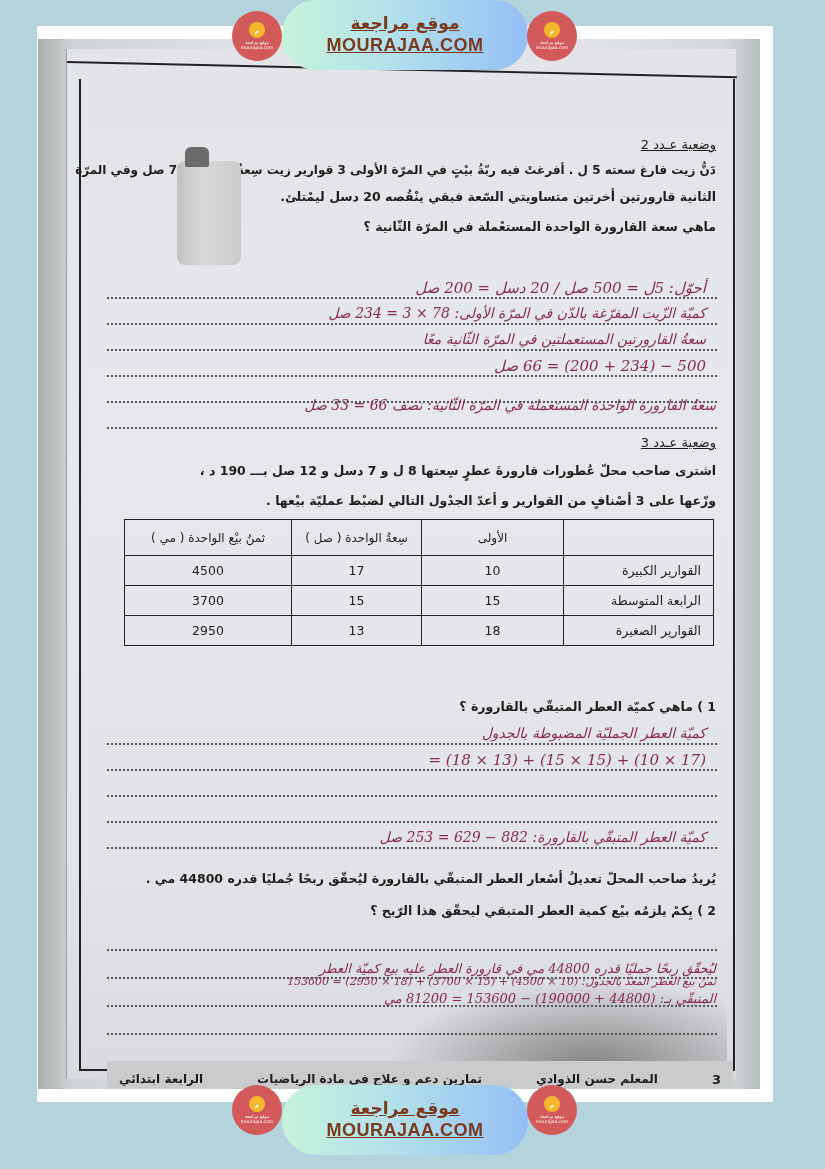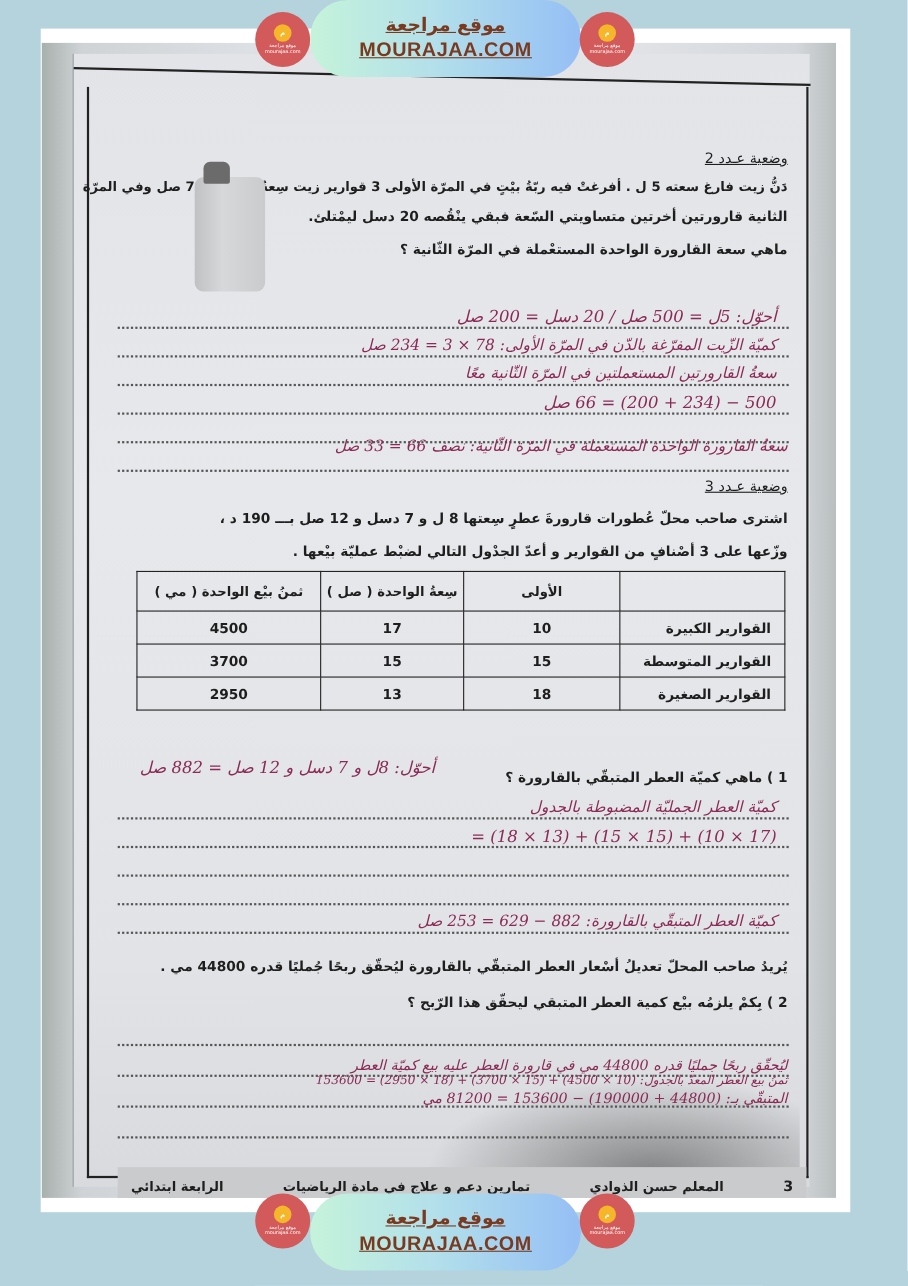--- a/index.html
+++ b/index.html
@@ -64,21 +64,21 @@
       background: linear-gradient(90deg, #bfc1c3, #d6d8da 40%, #c9cbcd);
       border-radius: 8px;
     }
     table.perfume {
       position: absolute; left: 57px; top: 470px; width: 590px;
       border-collapse: collapse; direction: rtl;
       font-size: 12.5px; font-weight: bold; color: #1e1e1e;
     }
     table.perfume td, table.perfume th {
       border: 1.5px solid #222; height: 30px; text-align: center;
-      font-weight: bold;
+      font-weight: normal;
     }
     table.perfume th { height: 36px; font-size: 12px; }
     table.perfume td.rowlabel { text-align: right; padding-right: 12px; }
     .footer-band {
       position: absolute; left: 40px; top: 1012px; width: 626px; height: 36px;
       background: #c9cbcd; direction: rtl;
       display: flex; align-items: center; justify-content: space-between;
       padding: 0 12px; font-size: 12px; font-weight: bold; color: #1e1e1e;
     }
     .footer-band .num { font-size: 13px; }
@@ -155,36 +155,35 @@
         <th style="width:130px;">سِعةُ الواحدة ( صل )</th>
         <th>ثمنُ بيْع الواحدة ( مي )</th>
       </tr>
       <tr>
         <td class="rowlabel">القوارير الكبيرة</td>
         <td>10</td>
         <td>17</td>
         <td>4500</td>
       </tr>
       <tr>
-        <td class="rowlabel">القوارير المتوسطة</td>
+        <td class="rowlabel">الرابعة المتوسطة</td>
         <td>15</td>
         <td>15</td>
         <td>3700</td>
       </tr>
       <tr>
         <td class="rowlabel">القوارير الصغيرة</td>
         <td>18</td>
         <td>13</td>
         <td>2950</td>
       </tr>
     </tbody>
       </table>
 
     <div class="print rtl" style="right:20px; top:650px;">1 ) ماهي كميّة العطر المتبقّي بالقارورة ؟</div>
-    <div class="hand" style="left:60px; top:640px; direction:rtl;">أحوّل: 8ل و 7 دسل و 12 صل = 882 صل</div>
 
     <div class="dotline" style="left:40px; width:610px; top:694px;"></div>
     <div class="dotline" style="left:40px; width:610px; top:720px;"></div>
     <div class="dotline" style="left:40px; width:610px; top:746px;"></div>
     <div class="dotline" style="left:40px; width:610px; top:772px;"></div>
     <div class="dotline" style="left:40px; width:610px; top:798px;"></div>
 
     <div class="hand rtl" style="right:30px; top:676px; font-size:14px;">كميّة العطر الجمليّة المضبوطة بالجدول</div>
     <div class="hand rtl" style="right:30px; top:702px;">(17 × 10) + (15 × 15) + (13 × 18) =</div>
     <div class="hand rtl" style="right:30px; top:780px; font-size:14px;">كميّة العطر المتبقّي بالقارورة: 882 − 629 = 253 صل</div>

